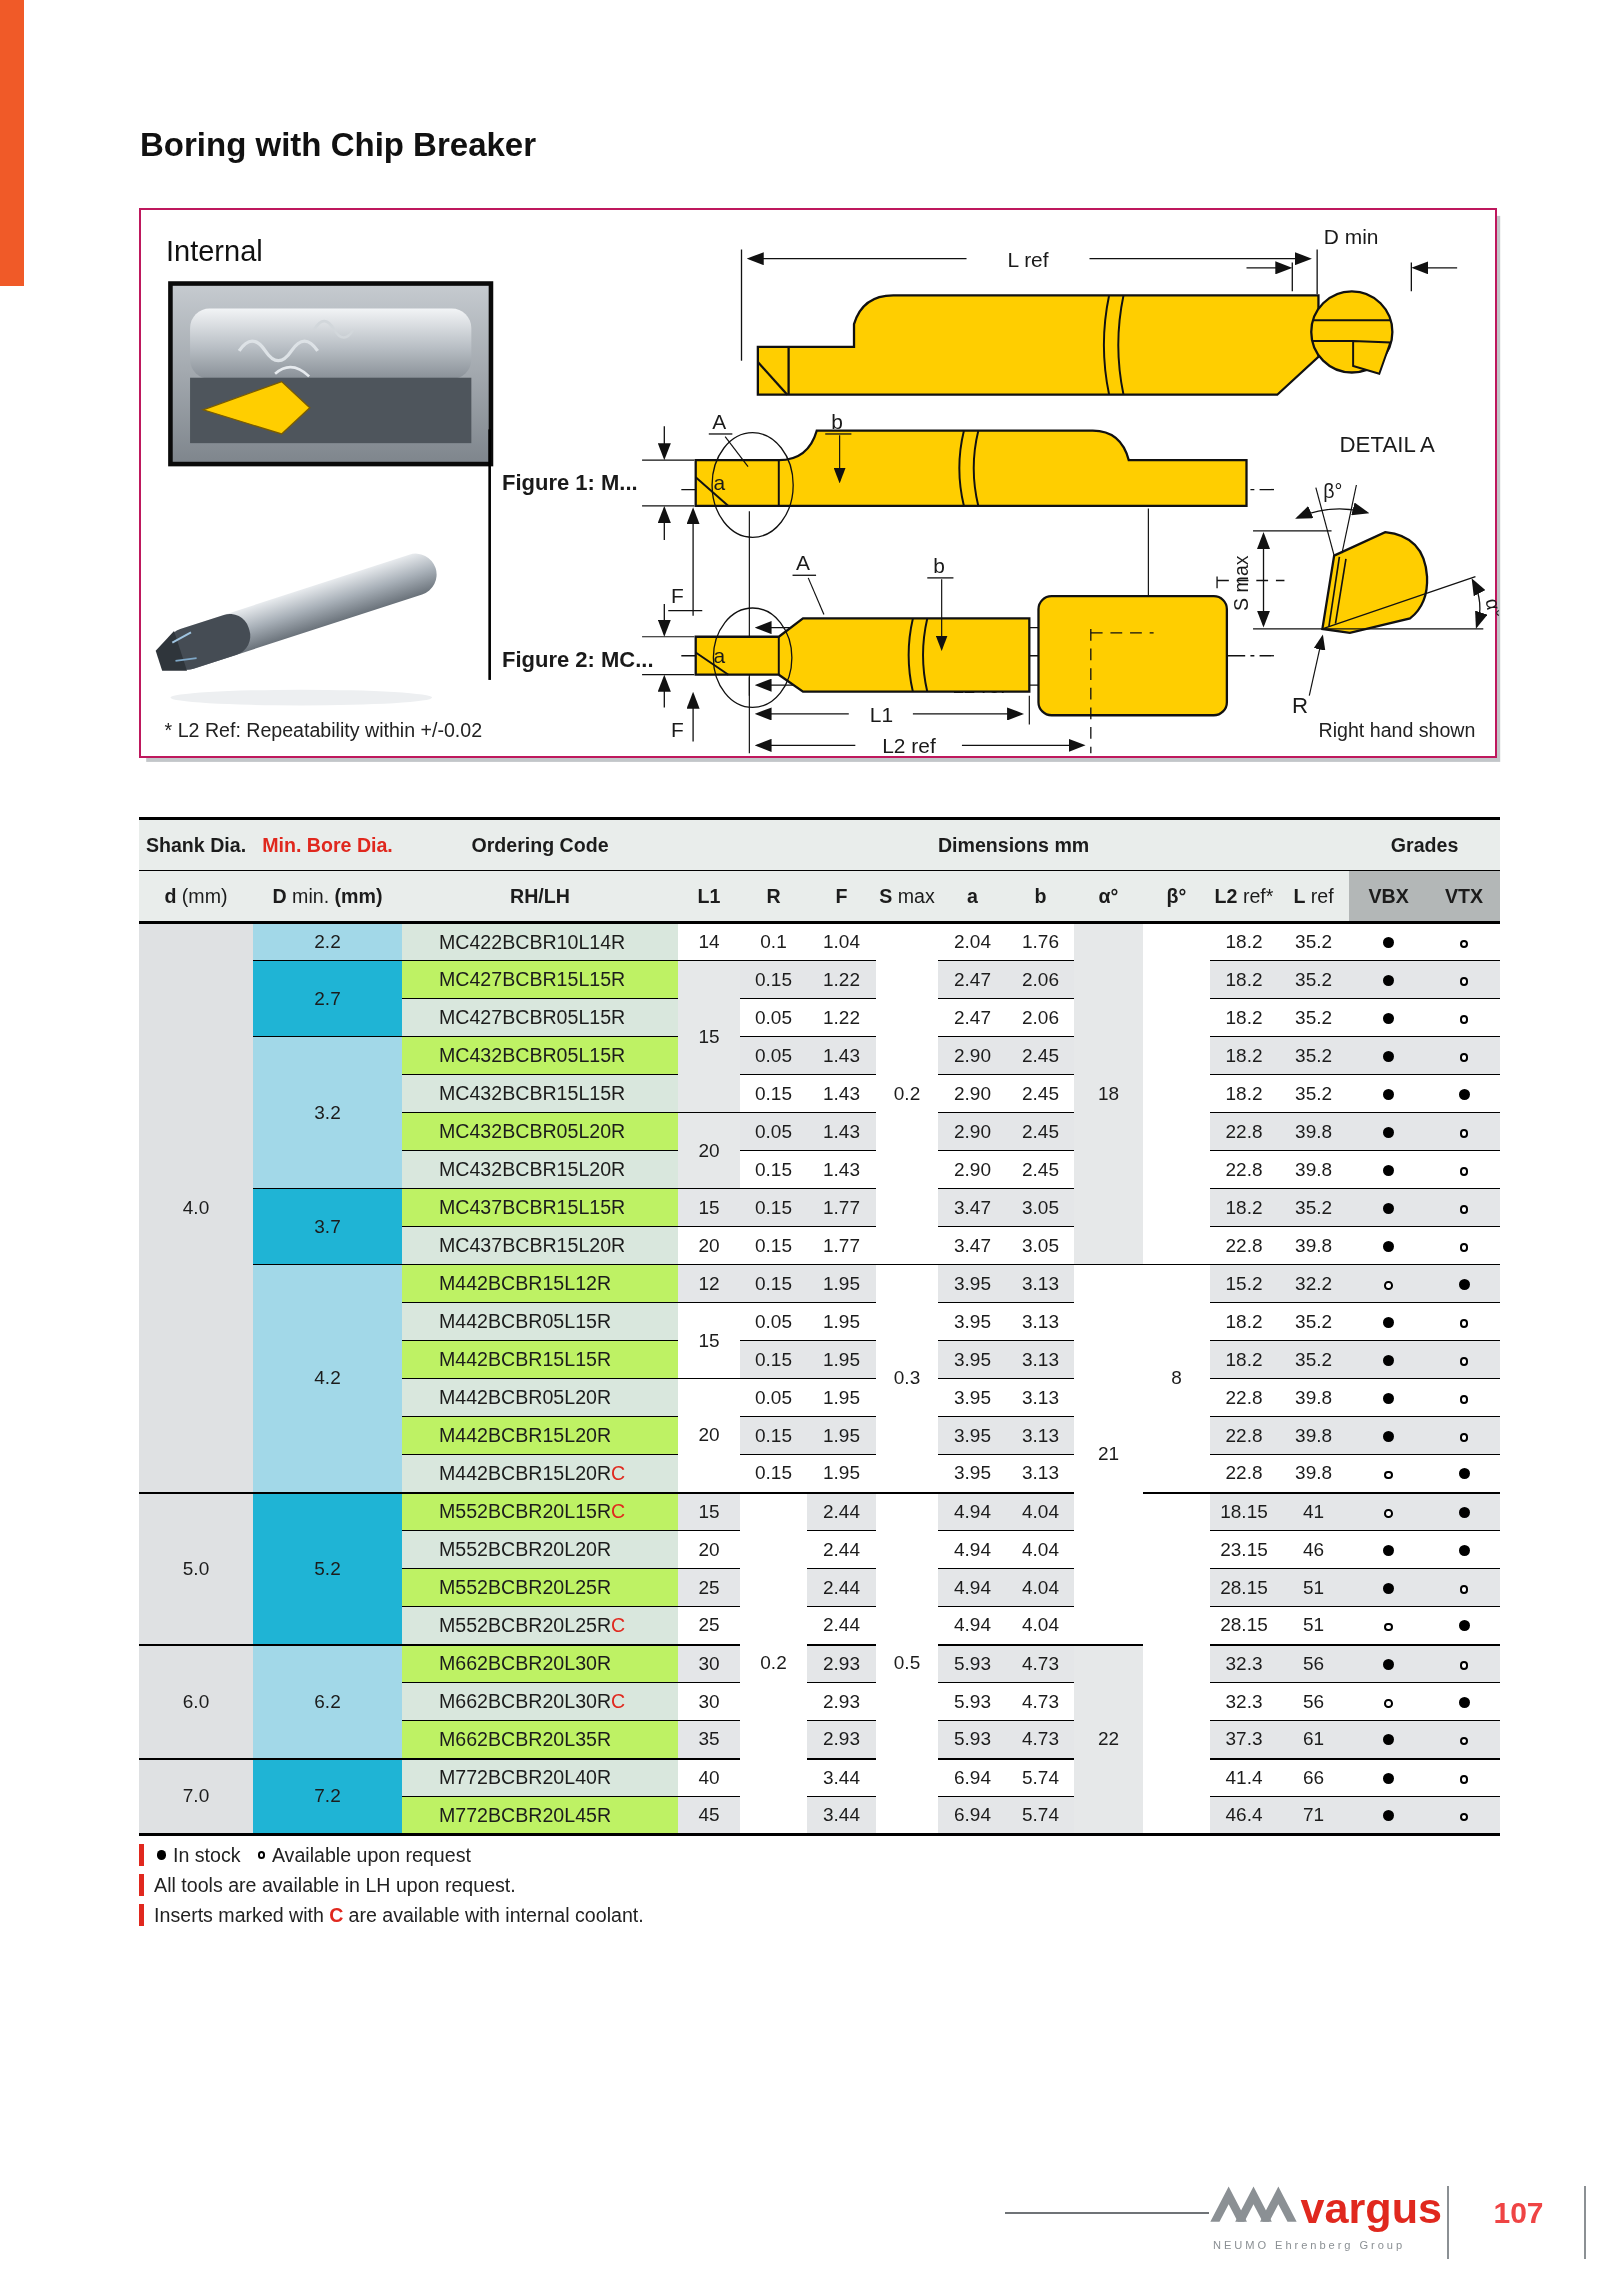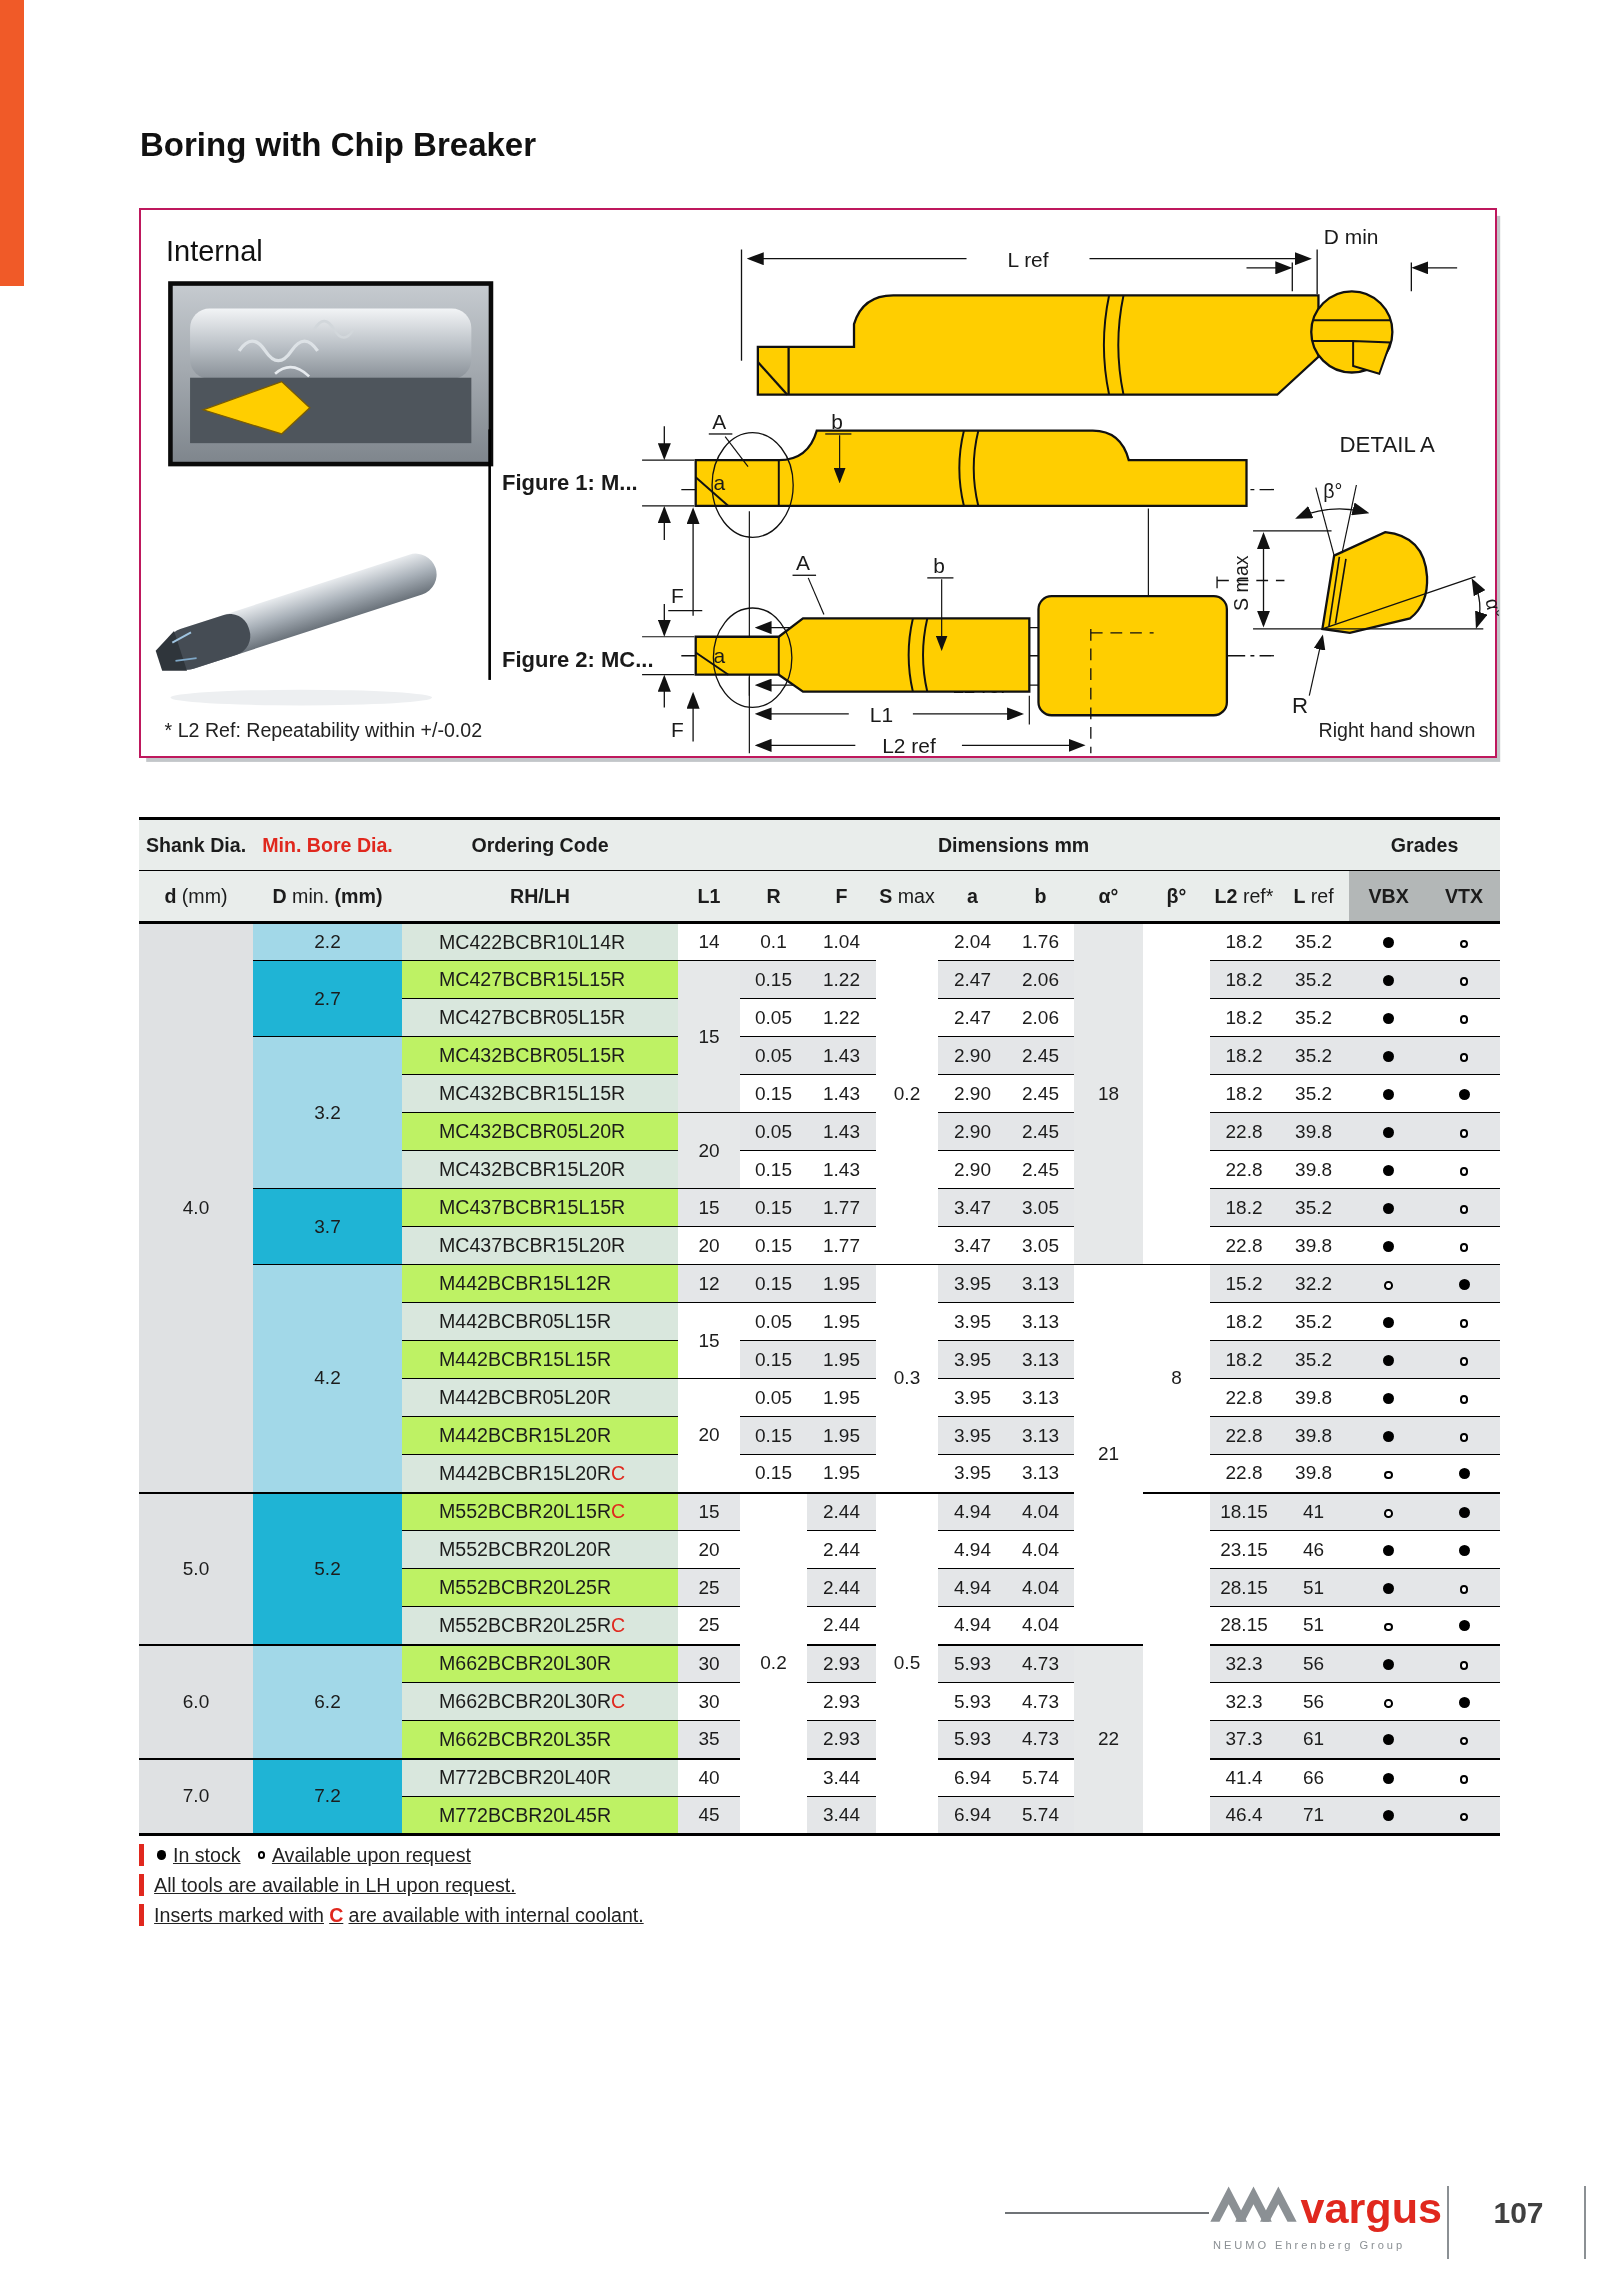--- a/index.html
+++ b/index.html
@@ -44,33 +44,33 @@
   td.c-code { text-align:left; padding-left:37px; font-size:19.6px; }
   td.bg-white { background:#ffffff !important; }
   td.bg-gray { background:#e6e8e9 !important; }
   td.bb4 { border-bottom-width:2.6px; }
   td.bb0 { border-bottom-width:0; }
   .redc { color:#e0281e; }
   .dot-f { display:inline-block; width:11px; height:11px; border-radius:50%; background:#000; }
   .dot-o { display:inline-block; width:8.5px; height:8.5px; border:2px solid #000; border-radius:50%; background:#fff; }
 
   
-  #notes { left:139px; top:1840px; font-size:19.6px; color:#222;text-decoration:underline; }
+  #notes { left:139px; top:1840px; font-size:19.6px; color:#222; }
   #notes .note-line { height:30px; display:flex; align-items:center; }
   .red-bar { display:inline-block; width:4.6px; height:22px; background:#e0281e; margin-right:10.5px; }
   #notes .dot-f { width:9.8px; height:9.8px; margin:0 6.5px 0 2.6px; }
   #notes .dot-o { width:7.9px; height:7.9px; margin:0 6.5px 0 17px; }
   #notes .cred { color:#e0281e; font-weight:700; margin:0 5.2px; }
 
   
   #footer-line { left:1005px; top:2212px; width:204px; height:2px; background:#6f7377; }
   #footer-logo { left:1209px; top:2180px; width:242px; height:85px; }
   .vbar { width:2px; height:73px; background:#8b9094; top:2186px; }
   #vbar1 { left:1447px; } #vbar2 { left:1584px; }
-  #page-number { left:1466px; top:2196px; width:105px; text-align:center; font-size:30px; font-weight:700; color:#404040; }
+  #page-number { left:1466px; top:2196px; width:105px; text-align:center; font-size:30px; font-weight:700; color:#ef4444; }
 </style>
 </head>
 <body>
 
 <div id="side-tab" class="abs"></div>
 
 <div id="page-title" class="abs">Boring with Chip Breaker</div>
 
 <div id="figure-box" class="abs">
   <div class="internal">Internal</div>

